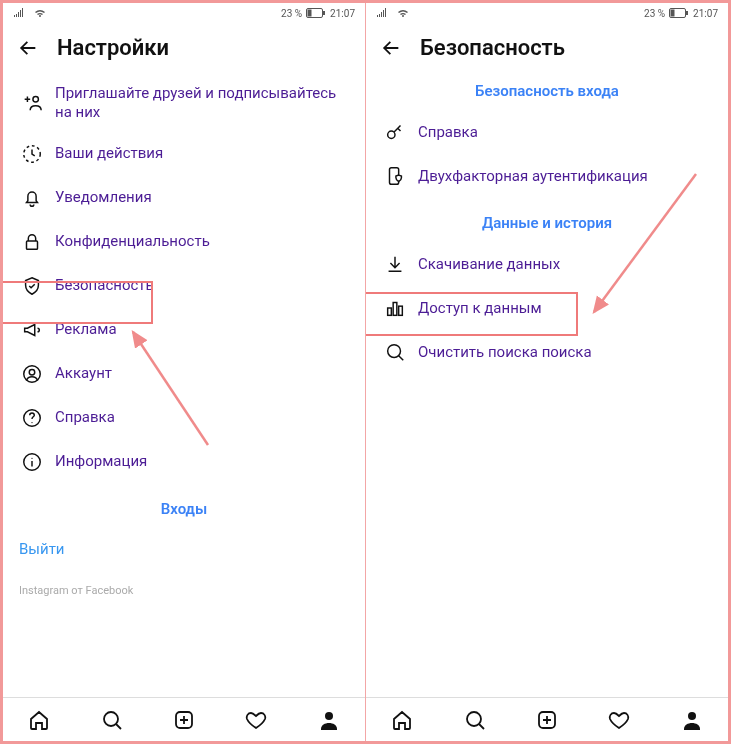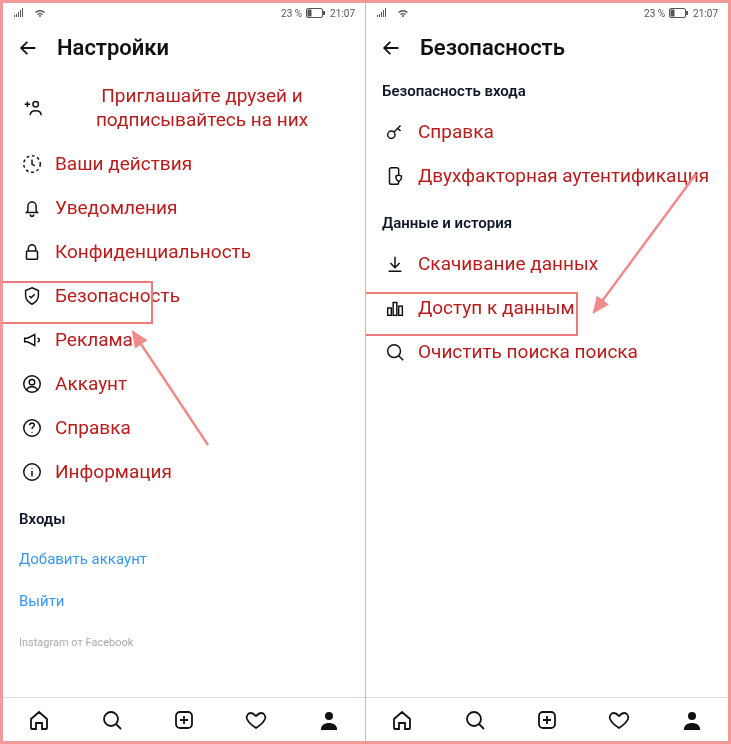--- a/index.html
+++ b/index.html
@@ -49,22 +49,22 @@
     position: relative;
   }
   .row {
     display: flex;
     align-items: center;
     padding: 10px 2px;
     cursor: pointer;
     position: relative;
   }
   .row .icon { width: 26px; height: 24px; display:flex; align-items:center; justify-content:center; margin-right: 10px; flex-shrink:0; }
-  .row .label { font-size: 19px; color: #b91c1c; line-height: 1.25; text-align: center; }
-  .section-title { font-size: 15px; font-weight: 600; color: #0f172a; padding: 16px 2px 10px 2px; }
+  .row .label { font-size: 15px; color: #4c1d95; line-height: 1.25; }
+  .section-title { font-size: 15px; font-weight: 600; color: #3b82f6; padding: 16px 2px 10px 2px; text-align: center; }
   .section-title.first { padding-top: 8px; }
   .link { font-size: 15px; padding: 12px 2px; cursor:pointer; }
   .blue { color: #3897f0; }
   .footer-note { font-size: 11px; color: #aaa; padding: 14px 2px 6px 2px; }
   .highlight {
     position: absolute;
     border: 2px solid #ef7a7a;
     pointer-events: none;
   }
   .tabbar {
@@ -202,21 +202,20 @@
             <svg width="22" height="22" viewBox="0 0 24 24" fill="none" stroke="#111" stroke-width="1.6">
               <circle cx="12" cy="12" r="9"></circle>
               <path d="M12 11v6"></path>
               <circle cx="12" cy="8" r="0.7" fill="#111" stroke="none"></circle>
             </svg>
           </span>
         <span class="label">Информация</span>
       </div>
 
       <div class="section-title">Входы</div>
-      <div class="link blue">Добавить аккаунт</div>
       <div class="link blue">Выйти</div>
       <div class="footer-note">Instagram от Facebook</div>
 
       <div class="highlight" style="left:-2px; top:207px; width:152px; height:43px;"></div>
 
       <svg class="arrow-annotation" style="left:115px; top:246px; width:100px; height:130px;" viewBox="0 0 100 130">
           <defs>
             <marker id="ah1" markerWidth="8" markerHeight="8" refX="6" refY="3" orient="auto">
               <path d="M0 0L7 3L0 6z" fill="#f08b8b"></path>
             </marker>

